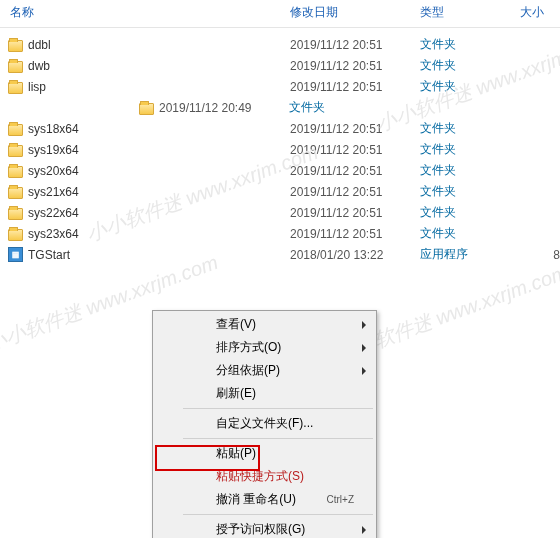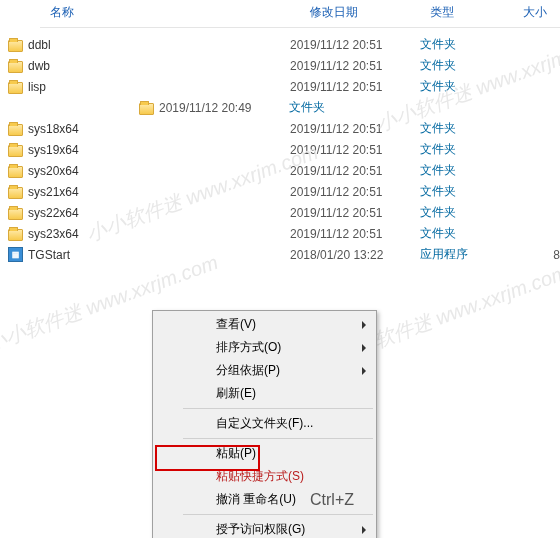--- a/index.html
+++ b/index.html
@@ -11,21 +11,20 @@
   height: 538px;
   overflow: hidden;
   position: relative;
   color: #333;
 }
 .header {
   display: flex;
   border-bottom: 1px solid #e5e5e5;
   padding: 4px 0 6px 0;
   color: #1a5fb4;
-  margin-left: 40px;
 }
 .col-name { width: 290px; padding-left: 10px; }
 .col-date { width: 130px; }
 .col-type { width: 100px; }
 .col-size { width: 40px; }
 .rows { padding-top: 6px; }
 .row {
   display: flex;
   align-items: center;
   height: 21px;
@@ -84,21 +83,21 @@
   display: flex;
   align-items: center;
   height: 23px;
   padding-left: 30px;
   padding-right: 20px;
   position: relative;
   color: #000;
 }
 .menu-item.disabled { color: #b91c1c; }
 .menu-item .label { flex: 1; margin-left: 31px; }
-.menu-item .shortcut { color: #555; font-size: 16px; }
+.menu-item .shortcut { color: #555; font-size: 10px; }
 .menu-item .arrow {
   position: absolute;
   right: 8px;
   width: 0; height: 0;
   border-top: 4px solid transparent;
   border-bottom: 4px solid transparent;
   border-left: 4px solid #333;
 }
 .menu-sep {
   height: 1px;

